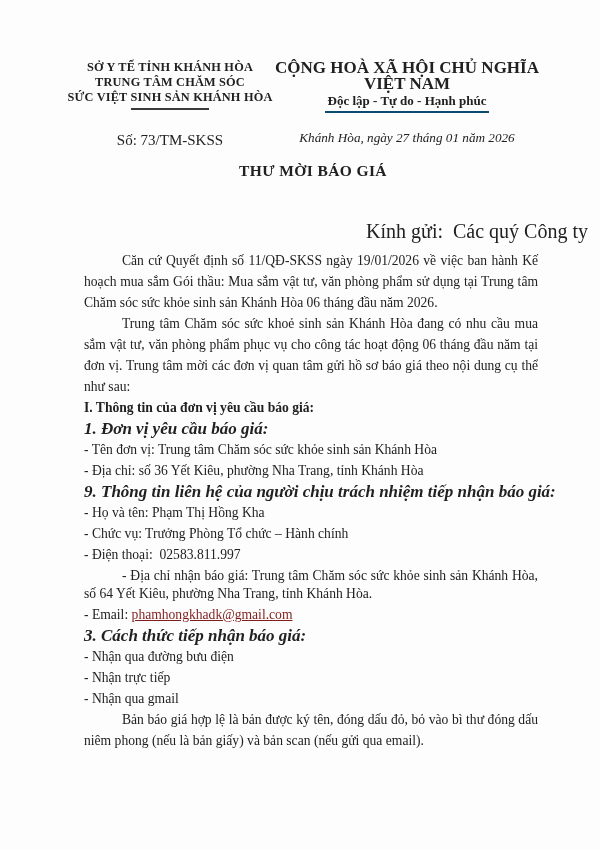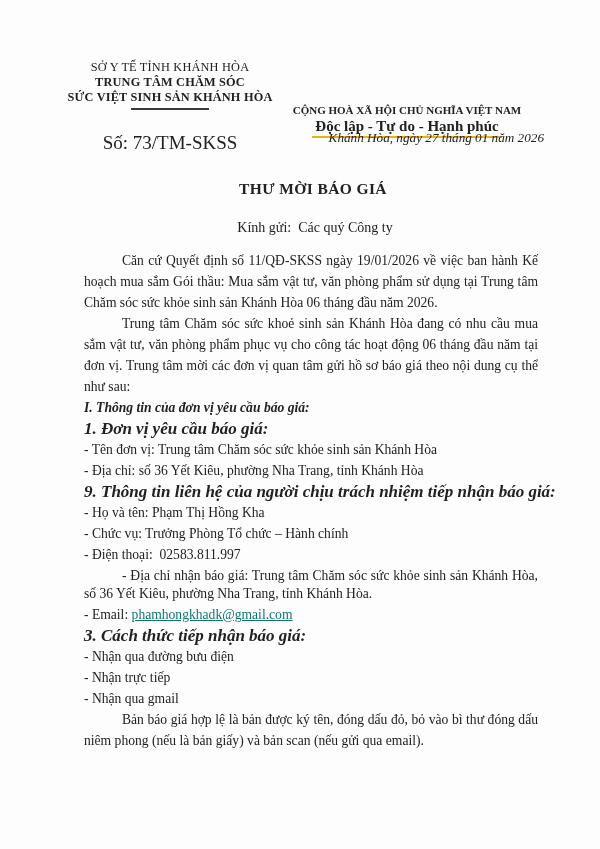--- a/index.html
+++ b/index.html
@@ -10,60 +10,60 @@
     background:#fdfdfd;
     font-family:"Liberation Serif","DejaVu Serif",serif;
     color:#212121;
     overflow:hidden;
   }
   
   .org-block{
     position:absolute;top:60px;left:30px;width:280px;
     text-align:center;font-size:12.3px;line-height:15px;
   }
-  .org-line1{font-weight:normal;letter-spacing:.2px;}
+  .org-line1{font-weight:bold;letter-spacing:.2px;}
   .org-line2,.org-line3{font-weight:bold;letter-spacing:.2px;}
   .org-rule{width:78px;height:0;border-bottom:2px solid #3a3a3a;margin:3px auto 0;}
   .motto-block{
     position:absolute;top:60px;left:275px;width:264px;
     text-align:center;line-height:16px;
   }
-  .motto-line1{font-weight:bold;font-size:11px;margin-top:42px;}
-  .motto-line2{display:inline-block;font-weight:bold;font-size:15px;
-    border-bottom:2px solid #eab308;padding:0 3px 2px;}
+  .motto-line1{font-weight:bold;font-size:17px;}
+  .motto-line2{display:inline-block;font-weight:bold;font-size:13px;
+    border-bottom:2px solid #0c4a6e;padding:0 3px 2px;}
   .doc-number{
     position:absolute;top:132px;left:30px;width:280px;
-    text-align:center;font-size:19px;
+    text-align:center;font-size:15px;
   }
   .date-line{
     position:absolute;top:130px;left:270px;width:274px;
-    text-align:right;font-style:italic;font-size:13.2px;
+    text-align:center;font-style:italic;font-size:13.2px;
   }
   
   .title{
-    position:absolute;top:180px;left:30px;width:566px;
+    position:absolute;top:162px;left:30px;width:566px;
     text-align:center;font-weight:bold;font-size:15.5px;letter-spacing:.4px;
   }
   .salutation{
-    position:absolute;top:220px;left:30px;width:570px;
-    text-align:center;font-size:14px;
+    position:absolute;top:220px;left:18px;width:570px;
+    text-align:right;font-size:20px;
   }
   
   .body{
     position:absolute;top:250px;left:84px;width:454px;
     font-size:13.6px;line-height:21px;
   }
   .body p{margin:0;}
   .justify{text-align:justify;}
   .indent{text-indent:38px;}
   .line{margin-left:38px;}
-  .heading-main{font-weight:bold;font-style:italic;}
+  .heading-main{font-weight:bold;}
   .heading-sub{font-weight:bold;font-style:italic;font-size:17px;white-space:nowrap;}
   .item-wrap{text-align:justify;text-indent:38px;line-height:18px;padding:2px 0 1px;}
-  .email-link{color:#0f766e;text-decoration:underline;cursor:pointer;}
+  .email-link{color:#7f1d1d;text-decoration:underline;cursor:pointer;}
 </style>
 </head>
 <body>
 
 <div class="page">
 
   <div class="org-block">
     <div class="org-line1">SỞ Y TẾ TỈNH KHÁNH HÒA</div>
     <div class="org-line2">TRUNG TÂM CHĂM SÓC</div>
     <div class="org-line3">SỨC VIỆT SINH SẢN KHÁNH HÒA</div>
@@ -88,21 +88,21 @@
     <p class="heading-main line">I. Thông tin của đơn vị yêu cầu báo giá:</p>
 
     <p class="heading-sub line">1. Đơn vị yêu cầu báo giá:</p>
     <p class="line">- Tên đơn vị: Trung tâm Chăm sóc sức khỏe sinh sản Khánh Hòa</p>
     <p class="line">- Địa chỉ: số 36 Yết Kiêu, phường Nha Trang, tỉnh Khánh Hòa</p>
 
     <p class="heading-sub line">9. Thông tin liên hệ của người chịu trách nhiệm tiếp nhận báo giá:</p>
     <p class="line">- Họ và tên: Phạm Thị Hồng Kha</p>
     <p class="line">- Chức vụ: Trưởng Phòng Tổ chức – Hành chính</p>
     <p class="line">- Điện thoại:&nbsp; 02583.811.997</p>
-    <p class="item-wrap">- Địa chỉ nhận báo giá: Trung tâm Chăm sóc sức khỏe sinh sản Khánh Hòa, số 36 Yết Kiêu, phường Nha Trang, tỉnh Khánh Hòa.</p>
+    <p class="item-wrap">- Địa chỉ nhận báo giá: Trung tâm Chăm sóc sức khỏe sinh sản Khánh Hòa, số 64 Yết Kiêu, phường Nha Trang, tỉnh Khánh Hòa.</p>
     <p class="line"><span>- Email: </span><a class="email-link">phamhongkhadk@gmail.com</a></p>
 
     <p class="heading-sub line">3. Cách thức tiếp nhận báo giá:</p>
     <p class="line">- Nhận qua đường bưu điện</p>
     <p class="line">- Nhận trực tiếp</p>
     <p class="line">- Nhận qua gmail</p>
 
     <p class="justify indent">Bản báo giá hợp lệ là bản được ký tên, đóng dấu đỏ, bỏ vào bì thư đóng dấu niêm phong (nếu là bản giấy) và bản scan (nếu gửi qua email).</p>
   </div>
 

